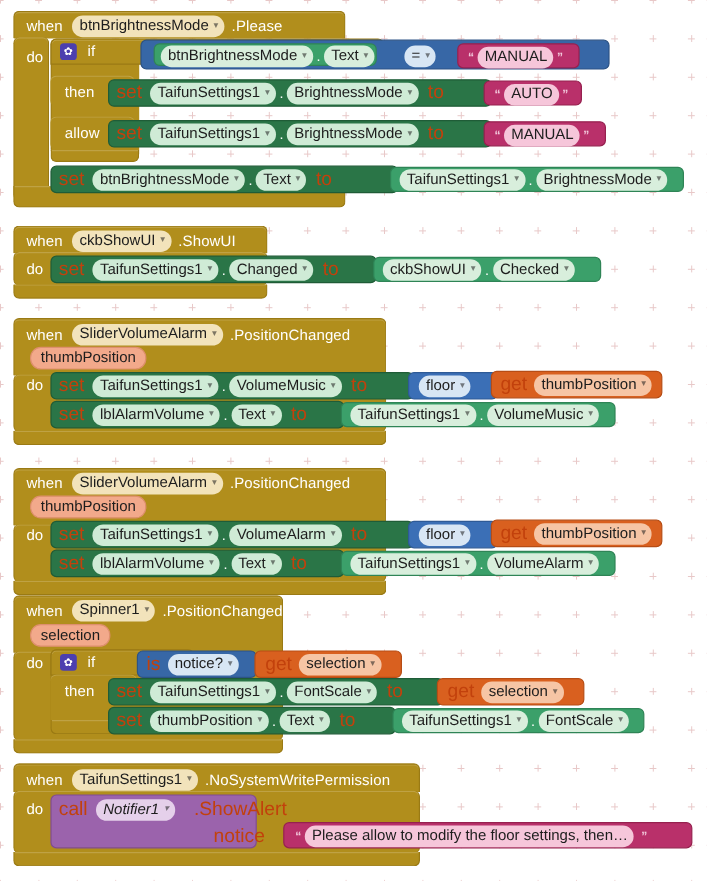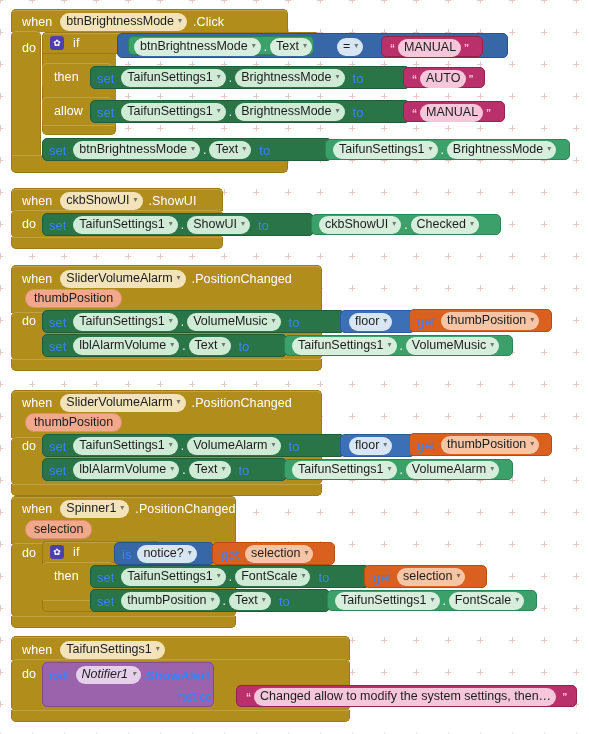--- a/index.html
+++ b/index.html
@@ -32,21 +32,21 @@
   
   .blk{position:absolute;box-sizing:border-box;}
   .evt{
     background:#B18E1C;border:1px solid #9a7a14;border-radius:5px;
     box-shadow:inset 0 1px 0 rgba(255,255,255,.18);
   }
 
   .row{position:absolute;display:flex;align-items:center;white-space:nowrap;}
 
   .kw{color:#ffffff;font-size:12.5px;letter-spacing:.1px;}
-  .kw-sm{color:#3b82f6;font-size:13px;}
+  .kw-sm{color:#c2410c;font-size:16px;}
 
   
   .fld{
     display:inline-flex;align-items:center;gap:4px;
     border-radius:9px;padding:1px 5px 2px 6px;font-size:12.5px;line-height:15px;
     color:#1d1d1d;
   }
   .fld .car{font-size:8px;opacity:.55;transform:translateY(-1px);}
   .f-gold{background:#F2E3BB;}
   .f-green{background:#D8EEDC;}
@@ -94,21 +94,21 @@
   <div class="blk evt" style="left:11px;top:9px;width:277px;height:23px;border-radius:5px 5px 0 0;border-bottom:none;"></div>
   <div class="blk evt" style="left:11px;top:31px;width:30px;height:136px;border-top:none;border-bottom:none;"></div>
   <div class="blk evt" style="left:11px;top:155px;width:277px;height:18px;border-radius:0 0 5px 5px;border-top:none;"></div>
 
   <div class="row" style="left:22px;top:13px;">
     <span class="kw">when</span>
     <span class="fld f-gold" style="margin-left:8px;">
       <span>btnBrightnessMode</span>
         <span class="car">▾</span>
     </span>
-    <span class="kw" style="margin-left:6px;">.Click</span>
+    <span class="kw" style="margin-left:6px;">.Please</span>
   </div>
   <div class="row" style="left:22px;top:41px;">
     <span class="kw">do</span>
   </div>
 
   <div class="blk evt" style="left:42px;top:32px;width:74px;height:97px;border-radius:5px 0 0 5px;border-right:none;"></div>
   <div class="blk evt" style="left:42px;top:32px;width:278px;height:22px;border-radius:5px 5px 0 0;"></div>
   <div class="blk evt" style="left:42px;top:63px;width:70px;height:26px;border:none;"></div>
   <div class="blk evt" style="left:42px;top:97px;width:70px;height:28px;border:none;"></div>
   <div class="blk evt" style="left:42px;top:125px;width:74px;height:10px;border-radius:0 0 5px 5px;border-top:none;"></div>
@@ -239,21 +239,21 @@
 
   <div class="blk setter" style="left:42px;top:213px;width:272px;height:23px;"></div>
   <div class="row" style="left:49px;top:216px;">
     <span class="kw-sm">set</span>
     <span class="fld f-green2" style="margin-left:7px;">
       <span>TaifunSettings1</span>
         <span class="car">▾</span>
     </span>
     <span class="dot">.</span>
     <span class="fld f-green2">
-      <span>ShowUI</span>
+      <span>Changed</span>
         <span class="car">▾</span>
     </span>
     <span class="kw-sm" style="margin-left:8px;">to</span>
   </div>
   <div class="blk getter" style="left:311px;top:214px;width:190px;height:21px;"></div>
   <div class="row" style="left:319px;top:216px;">
     <span class="fld f-green">
       <span>ckbShowUI</span>
         <span class="car">▾</span>
     </span>
@@ -521,38 +521,39 @@
   <div class="blk evt" style="left:11px;top:636px;width:339px;height:24px;border-radius:5px 5px 0 0;border-bottom:none;"></div>
   <div class="blk evt" style="left:11px;top:659px;width:339px;height:52px;border-top:none;border-bottom:none;"></div>
   <div class="blk evt" style="left:11px;top:710px;width:339px;height:12px;border-radius:0 0 5px 5px;border-top:none;"></div>
 
   <div class="row" style="left:22px;top:641px;">
     <span class="kw">when</span>
     <span class="fld f-gold" style="margin-left:8px;">
       <span>TaifunSettings1</span>
         <span class="car">▾</span>
     </span>
+    <span class="kw" style="margin-left:6px;">.NoSystemWritePermission</span>
   </div>
   <div class="row" style="left:22px;top:667px;">
     <span class="kw">do</span>
   </div>
 
   <div class="blk call" style="left:42px;top:662px;width:172px;height:45px;"></div>
   <div class="row" style="left:49px;top:666px;">
     <span class="kw-sm">call</span>
     <span class="fld f-purple" style="margin-left:7px;font-style:italic;">
       <span>Notifier1</span>
         <span class="car">▾</span>
     </span>
-    <span class="kw-sm" style="margin-left:1px;font-weight:bold;">.ShowAlert</span>
+    <span class="kw-sm" style="margin-left:16px;">.ShowAlert</span>
   </div>
   <div class="row" style="left:178px;top:689px;">
     <span class="kw-sm">notice</span>
   </div>
 
   <div class="blk text" style="left:236px;top:685px;width:341px;height:22px;"></div>
   <div class="row" style="left:243px;top:688px;">
     <span class="quote">“</span>
-    <span class="fld f-pink" style="max-width:300px;overflow:hidden;">Changed allow to modify the system settings, then…</span>
+    <span class="fld f-pink" style="max-width:300px;overflow:hidden;">Please allow to modify the floor settings, then…</span>
     <span class="quote" style="margin-left:6px;">”</span>
   </div>
 
 </div>
 
 </body></html>

